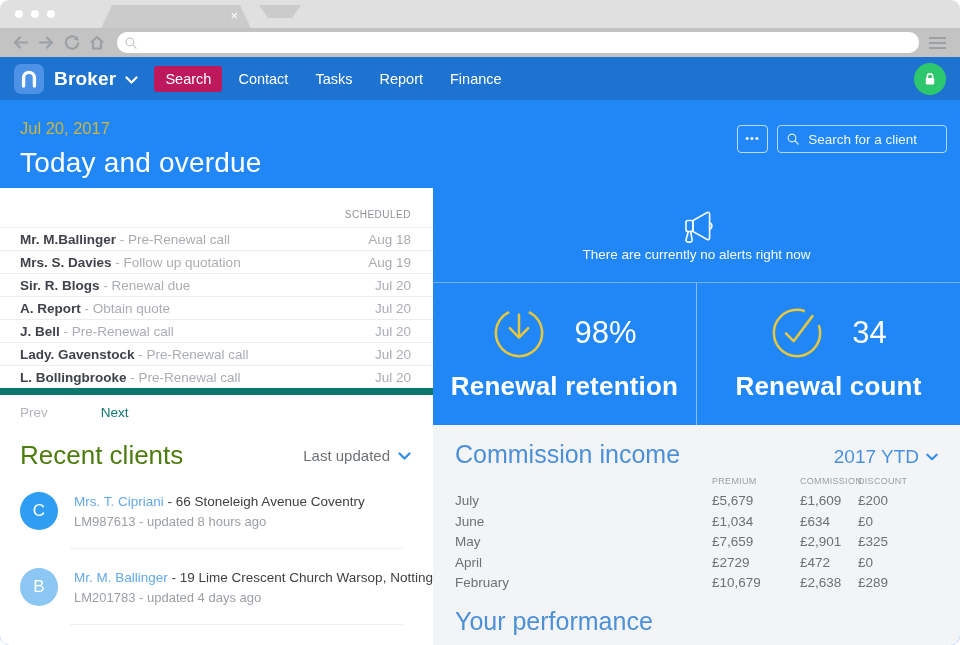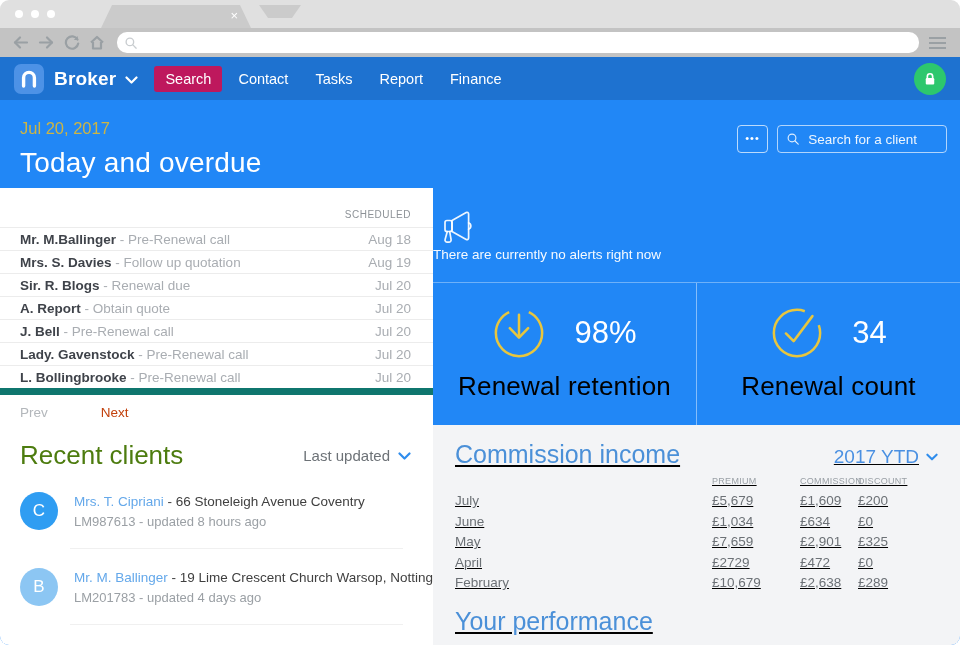--- a/index.html
+++ b/index.html
@@ -63,53 +63,53 @@
   .tt-rows { border-bottom:7px solid #0f766e; }
   .tt-row { display:flex; justify-content:space-between; align-items:center; padding:4px 22px 4px 20px;
             border-top:1px solid #ececec; font-size:13.5px; height:23px; cursor:pointer; }
   .tt-name { color:#3f434a; font-weight:600; }
   .tt-task { color:#a9adb2; }
   .tt-task::before { content:"- "; }
   .tt-left { white-space:nowrap; overflow:hidden; }
   .tt-date { color:#a9adb2; flex:none; margin-left:24px; }
   .pagination { padding:10px 20px 6px; font-size:13.5px; display:flex; gap:15px; }
   .page-prev { color:#b3b7bb; cursor:pointer; }
-  .page-next { color:#c2410c; cursor:pointer;padding-left:38px; }
+  .page-next { color:#0f766e; cursor:pointer;padding-left:38px; }
 
   
   .recent-head { display:flex; justify-content:space-between; align-items:center; padding:14px 22px 2px 20px; }
   .recent-title { font-size:26px; font-weight:300; color:#4d7c0f; }
   .sort { display:flex; align-items:center; gap:8px; font-size:15px; color:#6d7277; cursor:pointer; }
   .client { display:flex; gap:16px; padding:19px 22px 4px 20px; cursor:pointer; }
   .avatar { width:38px; height:38px; border-radius:50%; color:#fff; font-size:17px;
             display:flex; align-items:center; justify-content:center; flex:none; }
   .av-0 { background:#2f9df2; }
   .av-1 { background:#8cc6f3; }
   .client-line1 { font-size:13.5px; line-height:20px; white-space:nowrap; }
   .client-name { color:#64a8ea; text-decoration:none; }
   .client-addr { color:#404040; }
   .client-addr::before { content:"- "; }
   .client-meta { font-size:13px; color:#9ba0a5; line-height:19px; }
   .client-divider { border-top:1px solid #f0f0f0; margin:13px 30px 0 70px; }
 
   
   .alerts { height:95px; flex:none; border-bottom:1px solid rgba(255,255,255,.35);
-            display:flex; flex-direction:column; align-items:flex-start; justify-content:center; gap:0; color:#fff; }
+            display:flex; flex-direction:column; align-items:center; justify-content:center; gap:0; color:#fff; }
   .alerts p { font-size:13.5px; margin:0; color:rgba(255,255,255,.96); }
 
   
   .metrics { height:142px; flex:none; display:flex; }
   .metric { flex:1; display:flex; flex-direction:column; align-items:center; justify-content:center; gap:11px; }
   .metric-top { display:flex; align-items:center; gap:28px; }
   .metric-value { font-size:31px; font-weight:300; color:#fff; }
-  .metric-label { font-size:26px; font-weight:400; color:#000000; letter-spacing:.2px; }
+  .metric-label { font-size:26px; font-weight:700; color:#ffffff; letter-spacing:.2px; }
   .vdivider { width:1px; background:rgba(255,255,255,.45); }
 
   
-  .commission { flex:1; background:#f3f4f6; padding:15px 22px 0; min-width:0;text-decoration:underline; }
+  .commission { flex:1; background:#f3f4f6; padding:15px 22px 0; min-width:0; }
   .comm-head { display:flex; justify-content:space-between; align-items:baseline; }
   .comm-title { font-size:25px; font-weight:300; color:#4b90d8; }
   .comm-period { font-size:19px; color:#4a90e2; display:flex; align-items:center; gap:7px; cursor:pointer; }
   .comm-grid { display:grid; grid-template-columns:1fr 88px 58px 80px; margin-top:7px; }
   .comm-colhead { font-size:9px; color:#9aa0a6; letter-spacing:.3px; padding-bottom:5px; white-space:nowrap; }
   .comm-cell { font-size:13.5px; color:#6c7176; line-height:20.5px; white-space:nowrap; }
   .perf-title { font-size:25px; font-weight:300; color:#4b90d8; margin-top:13px; }
 </style>
 </head>
 <body>

